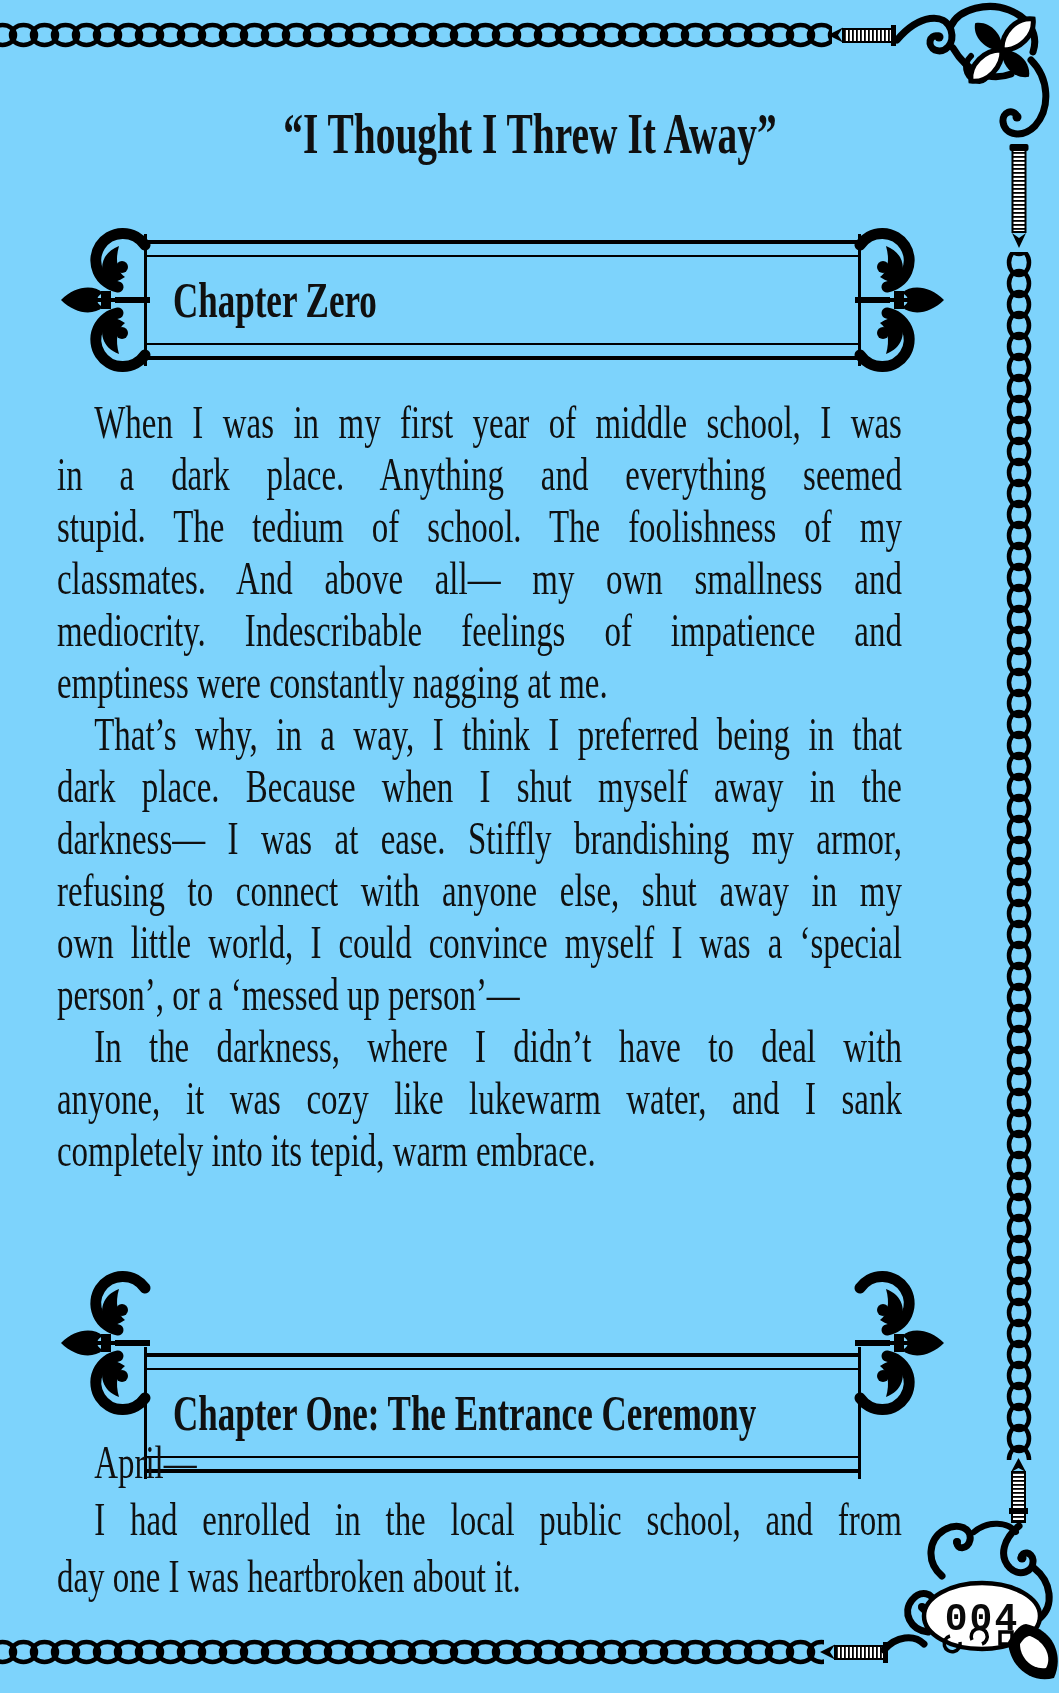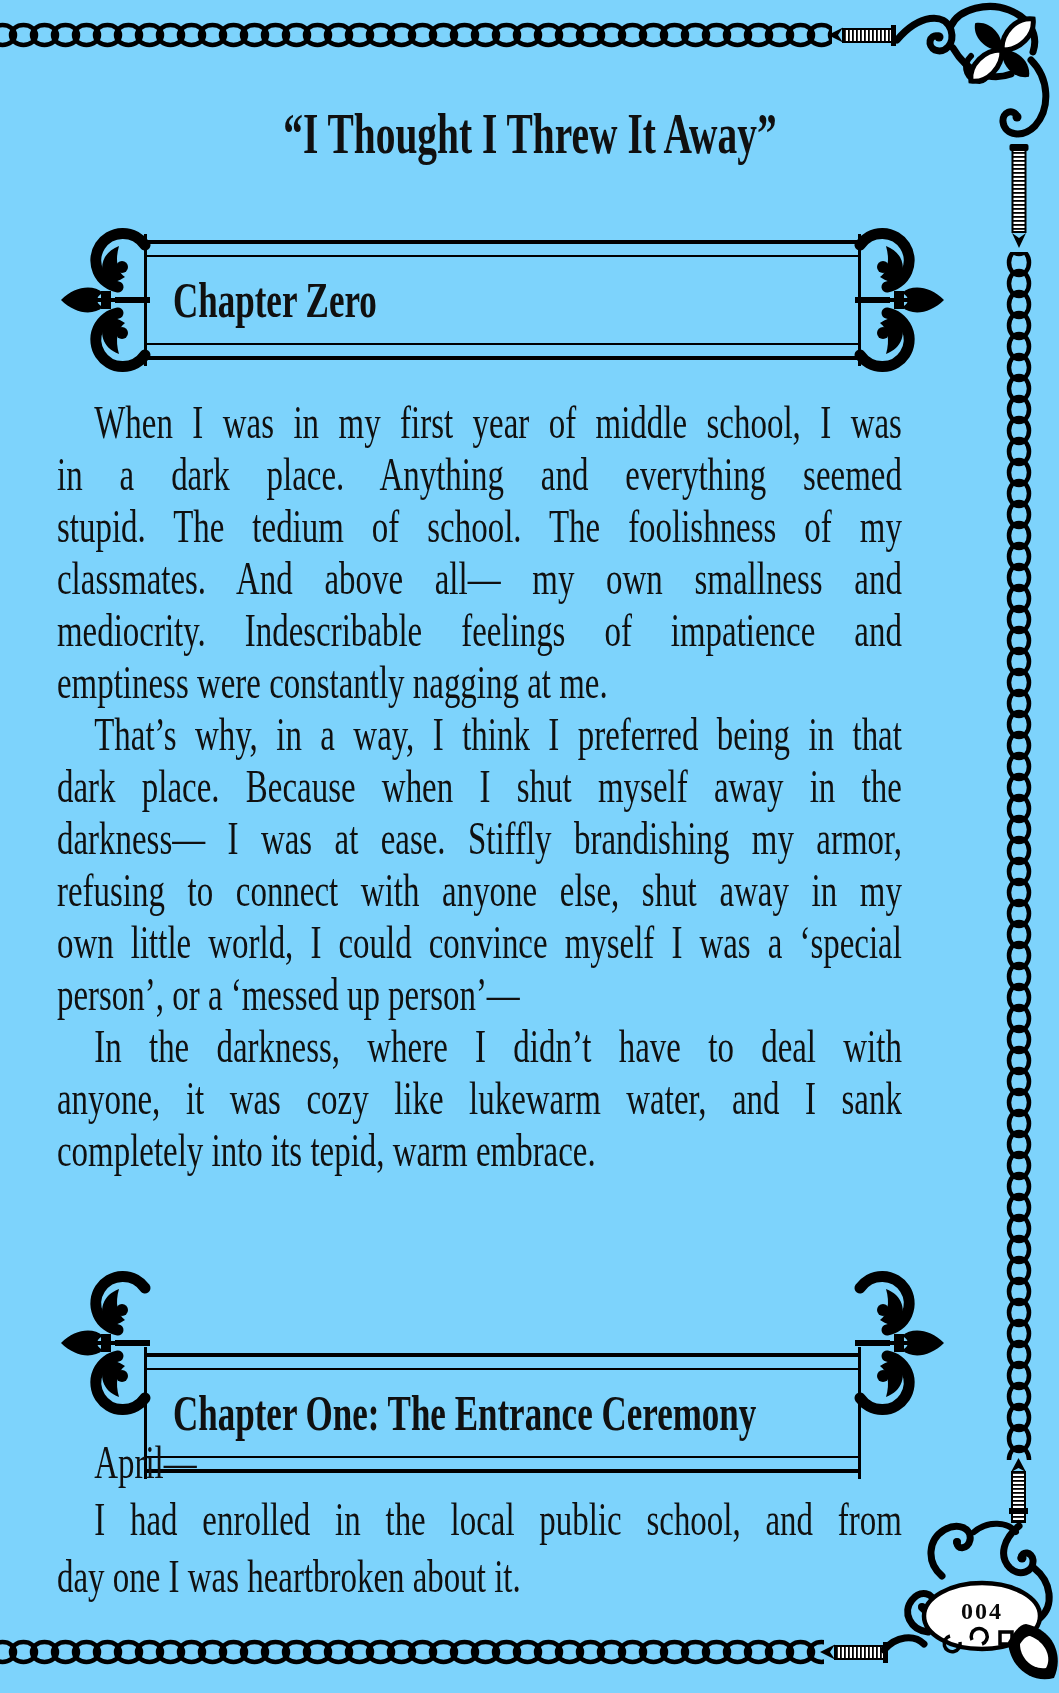--- a/index.html
+++ b/index.html
@@ -38,21 +38,21 @@
     transform:scaleX(.716);transform-origin:0 0;
   }
   .prose1{top:397px;} .prose2{top:1434px;line-height:57px;}
   .ln{text-align:justify;text-align-last:justify;}
   .ln.last{text-align-last:left;}
   .ln.first{padding-left:52px;}
 
   
   .page-num{
     position:absolute;left:924px;top:1598px;width:116px;text-align:center;
-    font-size:24px;font-weight:bold;letter-spacing:2px;color:#0a0a0a;
+    font-size:38px;font-weight:bold;letter-spacing:2px;color:#0a0a0a;font-family:Liberation Mono, monospace;
   }
 </style>
 </head>
 <body>
 
 <div class="page">
 
   <svg class="borders" viewBox="0 0 1059 1693" xmlns="http://www.w3.org/2000/svg">
     <defs>
       <pattern id="chainHa" patternUnits="userSpaceOnUse" x="-8" y="22" width="21" height="26">

